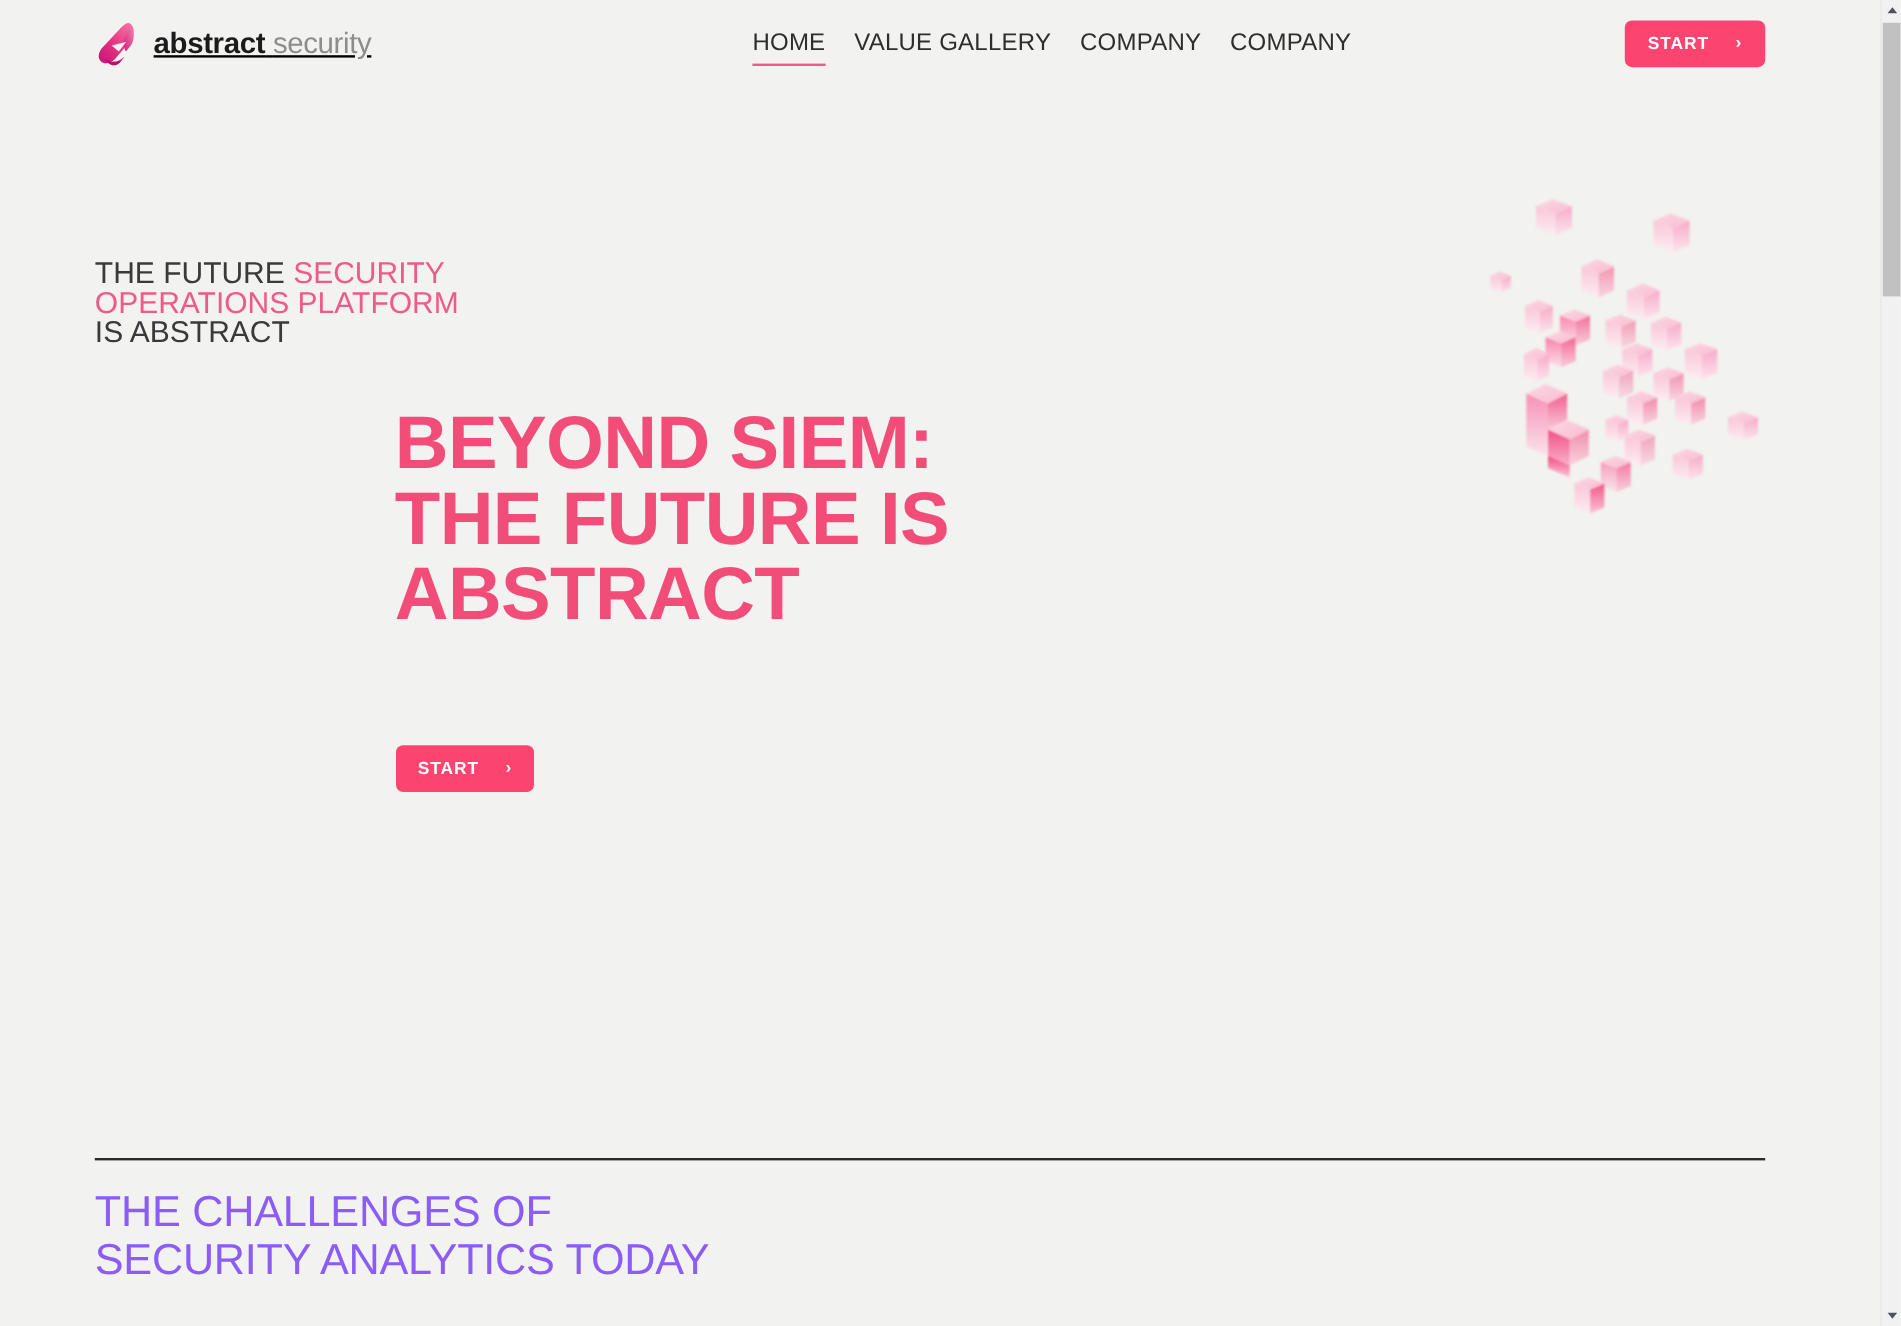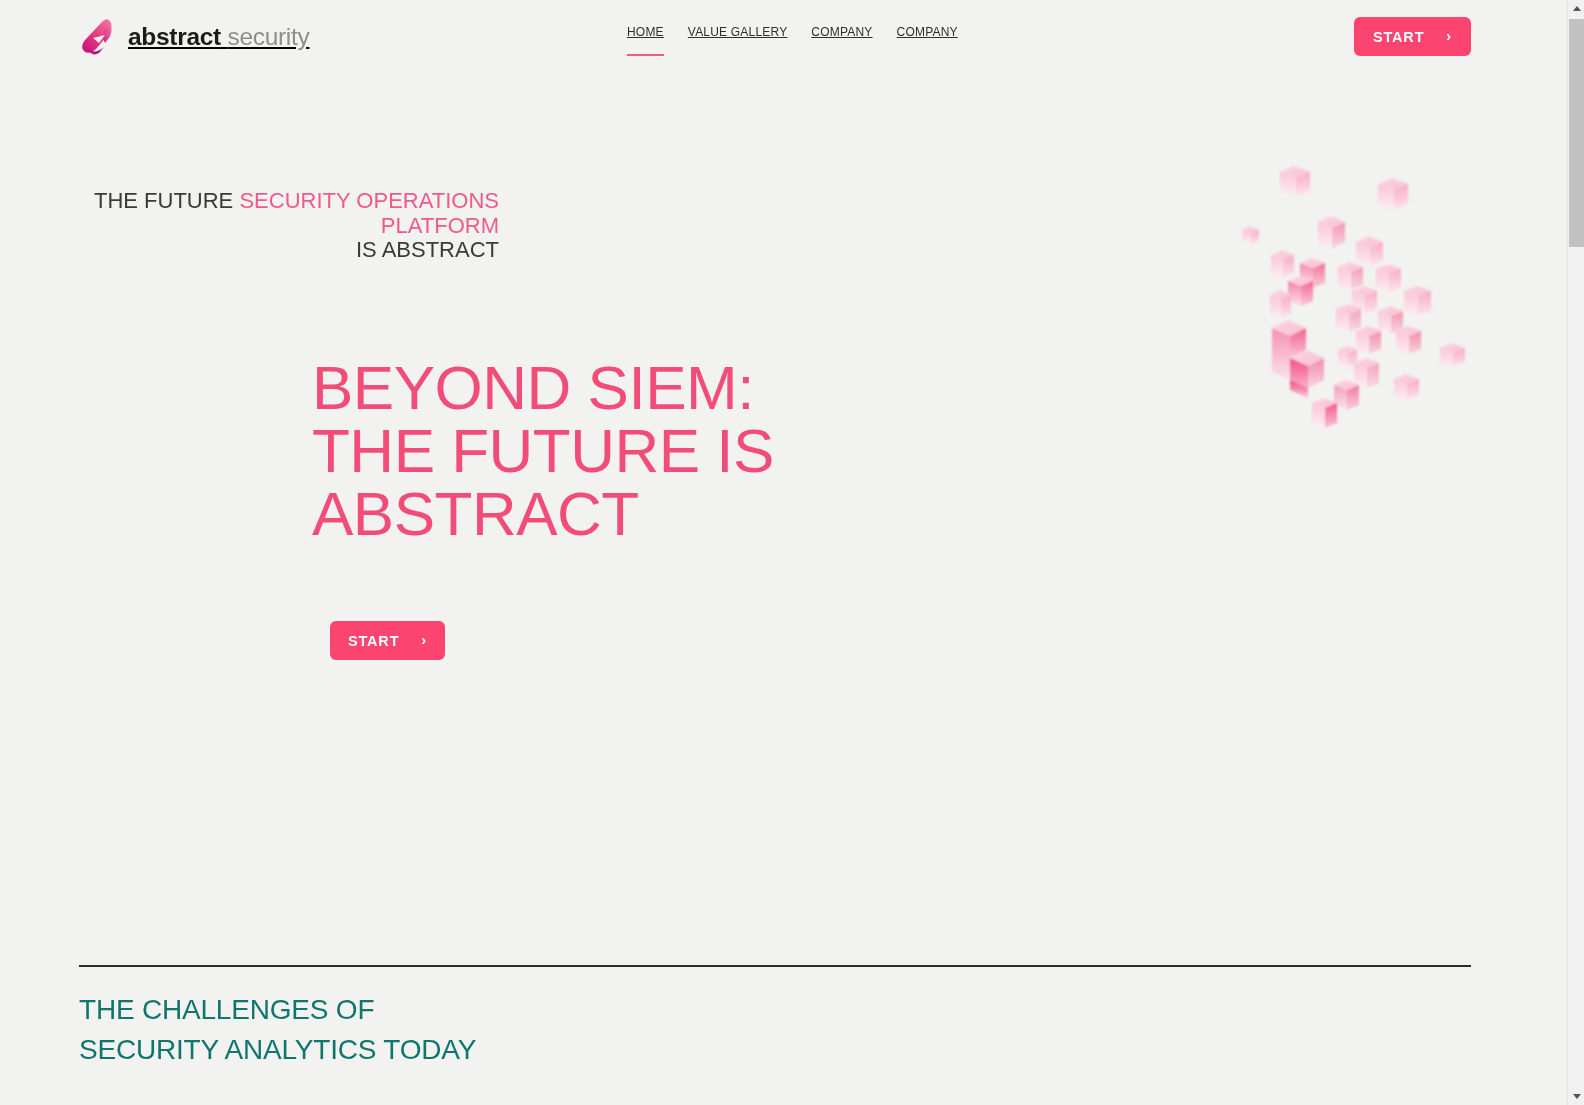--- a/index.html
+++ b/index.html
@@ -48,28 +48,27 @@
 
   .nav {
     position: absolute;
     left: 627px;
     top: 25px;
     display: flex;
     align-items: flex-start;
     gap: 24px;
   }
   .nav-item {
-    font-size: 12px;
+    font-size: 20px;
     color: #2e2e2e;
     letter-spacing: 0.2px;
-    padding-bottom: 15px;
+    padding-bottom: 5px;
     white-space: nowrap;
     cursor: pointer;
     border-bottom: 2px solid transparent;
-    text-decoration: underline;
   }
   .nav-item.active { border-bottom-color: #ef5a8c; }
 
   .btn {
     display: inline-flex;
     align-items: center;
     justify-content: center;
     gap: 22px;
     background: #fb4570;
     color: #ffffff;
@@ -95,41 +94,39 @@
     top: 621px;
     width: 115px;
     height: 39px;
     font-size: 14.5px;
   }
 
   
   .tagline {
     position: absolute;
     left: 79px;
-    top: 189px;
+    top: 216px;
     width: 420px;
-    font-size: 22px;
+    font-size: 25px;
     line-height: 24.5px;
     color: #3a3a3a;
     letter-spacing: 0px;
-    text-align: right;
   }
   .tagline .pink { color: #ef5a8c; }
 
   .headline {
     position: absolute;
-    left: 312px;
+    left: 329px;
     top: 338px;
     width: 640px;
     font-size: 62px;
     line-height: 63px;
     color: #f24d79;
-    font-weight: 400;
+    font-weight: 700;
     letter-spacing: -0.5px;
-    margin-top: 18px;
   }
 
   
   .cubes {
     position: absolute;
     left: 1218px;
     top: 158px;
     width: 268px;
     height: 275px;
     filter: blur(0.6px);
@@ -142,23 +139,23 @@
     top: 965px;
     width: 1392px;
     height: 2px;
     background: #2b2b2b;
   }
   .section-title {
     position: absolute;
     left: 79px;
     top: 990px;
     width: 760px;
-    font-size: 28px;
+    font-size: 36px;
     line-height: 40px;
-    color: #0f766e;
+    color: #8b5cf6;
     font-weight: 400;
     letter-spacing: -0.2px;
   }
   .section-sub {
     position: absolute;
     left: 1251px;
     top: 993px;
     width: 230px;
     font-size: 14.5px;
     line-height: 24px;

